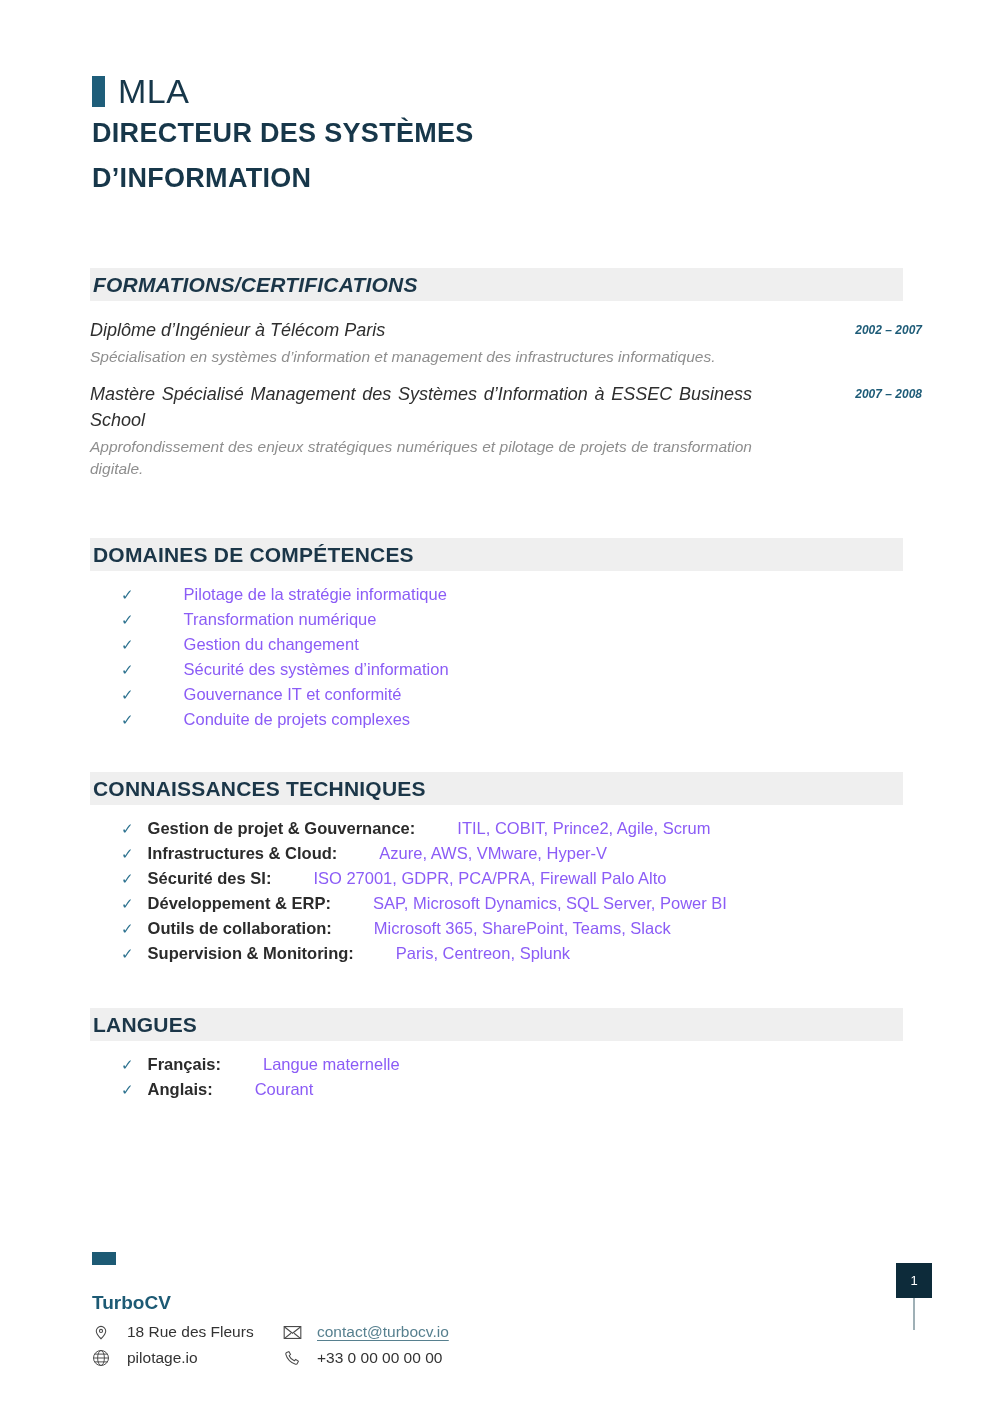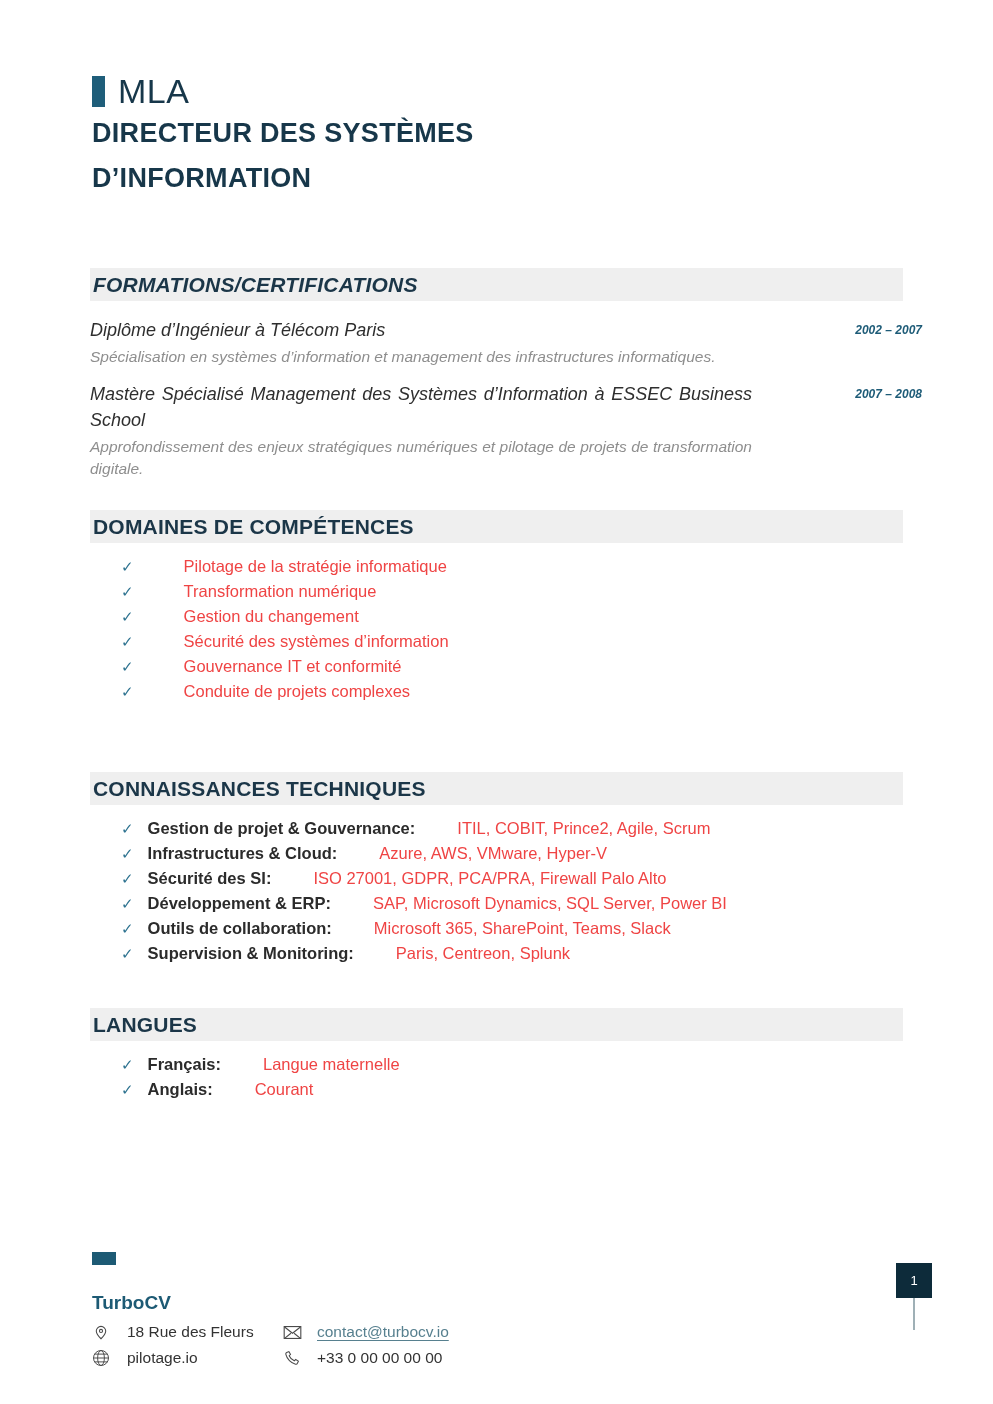--- a/index.html
+++ b/index.html
@@ -17,21 +17,21 @@
   .header { position:absolute; left:92px; top:72px; width:830px; }
   .name-row { display:flex; align-items:center; gap:13px; }
   .accent-bar { width:13px; height:31px; background:#1F5E7A; }
   .name { font-size:34px; font-weight:normal; color:#17374A; letter-spacing:0.5px; }
   .job-title { font-size:27px; font-weight:bold; color:#17374A; line-height:45px; letter-spacing:0.3px; }
   .years { margin-top:5px; font-size:17px; font-weight:bold; color:#4A4A4A; }
 
   
   .section { position:absolute; left:90px; width:832px; }
   .sec-formations   { top:268px;font-style:italic; }
-  .sec-competences  { top:510px; }
+  .sec-competences  { top:538px; }
   .sec-techniques   { top:772px; }
   .sec-langues      { top:1008px; }
   .section-header {
     width:813px; height:33px; background:#EFEFEF;
     font-size:21px; font-weight:bold; color:#1B3648;
     line-height:33px; padding-left:3px; letter-spacing:0.2px;
   }
 
   
   .entries { margin-top:16px; }
@@ -48,21 +48,21 @@
   .entry-desc {
     width:662px; text-align:justify;
     font-size:15.5px; color:#8E8E8E; line-height:22px; margin-top:3px;
   }
 
   
   .check-list { list-style:none; margin-top:15px; padding-left:31px; }
   .check-list li { display:flex; align-items:baseline; margin-bottom:8px; font-size:16.5px; color:#2B2B2B; line-height:17px; }
   .check { color:#2E7390; font-size:15px; margin-right:14px; flex:0 0 auto; }
   .item-label { font-weight:bold; margin-right:6px; white-space:nowrap; }
-  .item-text, .item-value { color:#ef4444;padding-left:36px; }
+  .item-text, .item-value { color:#8b5cf6;padding-left:36px; }
 
   
   .footer { position:absolute; left:92px; top:1252px; }
   .footer-bar { width:24px; height:13px; background:#1D5A74; }
   .brand { margin-top:27px; font-size:19px; font-weight:bold; color:#1D5A74; }
   .contact-grid {
     display:grid; grid-template-columns:35px 156px 34px auto;
     align-items:center; row-gap:8px; margin-top:9px;
     font-size:15.5px; color:#333333;
   }

